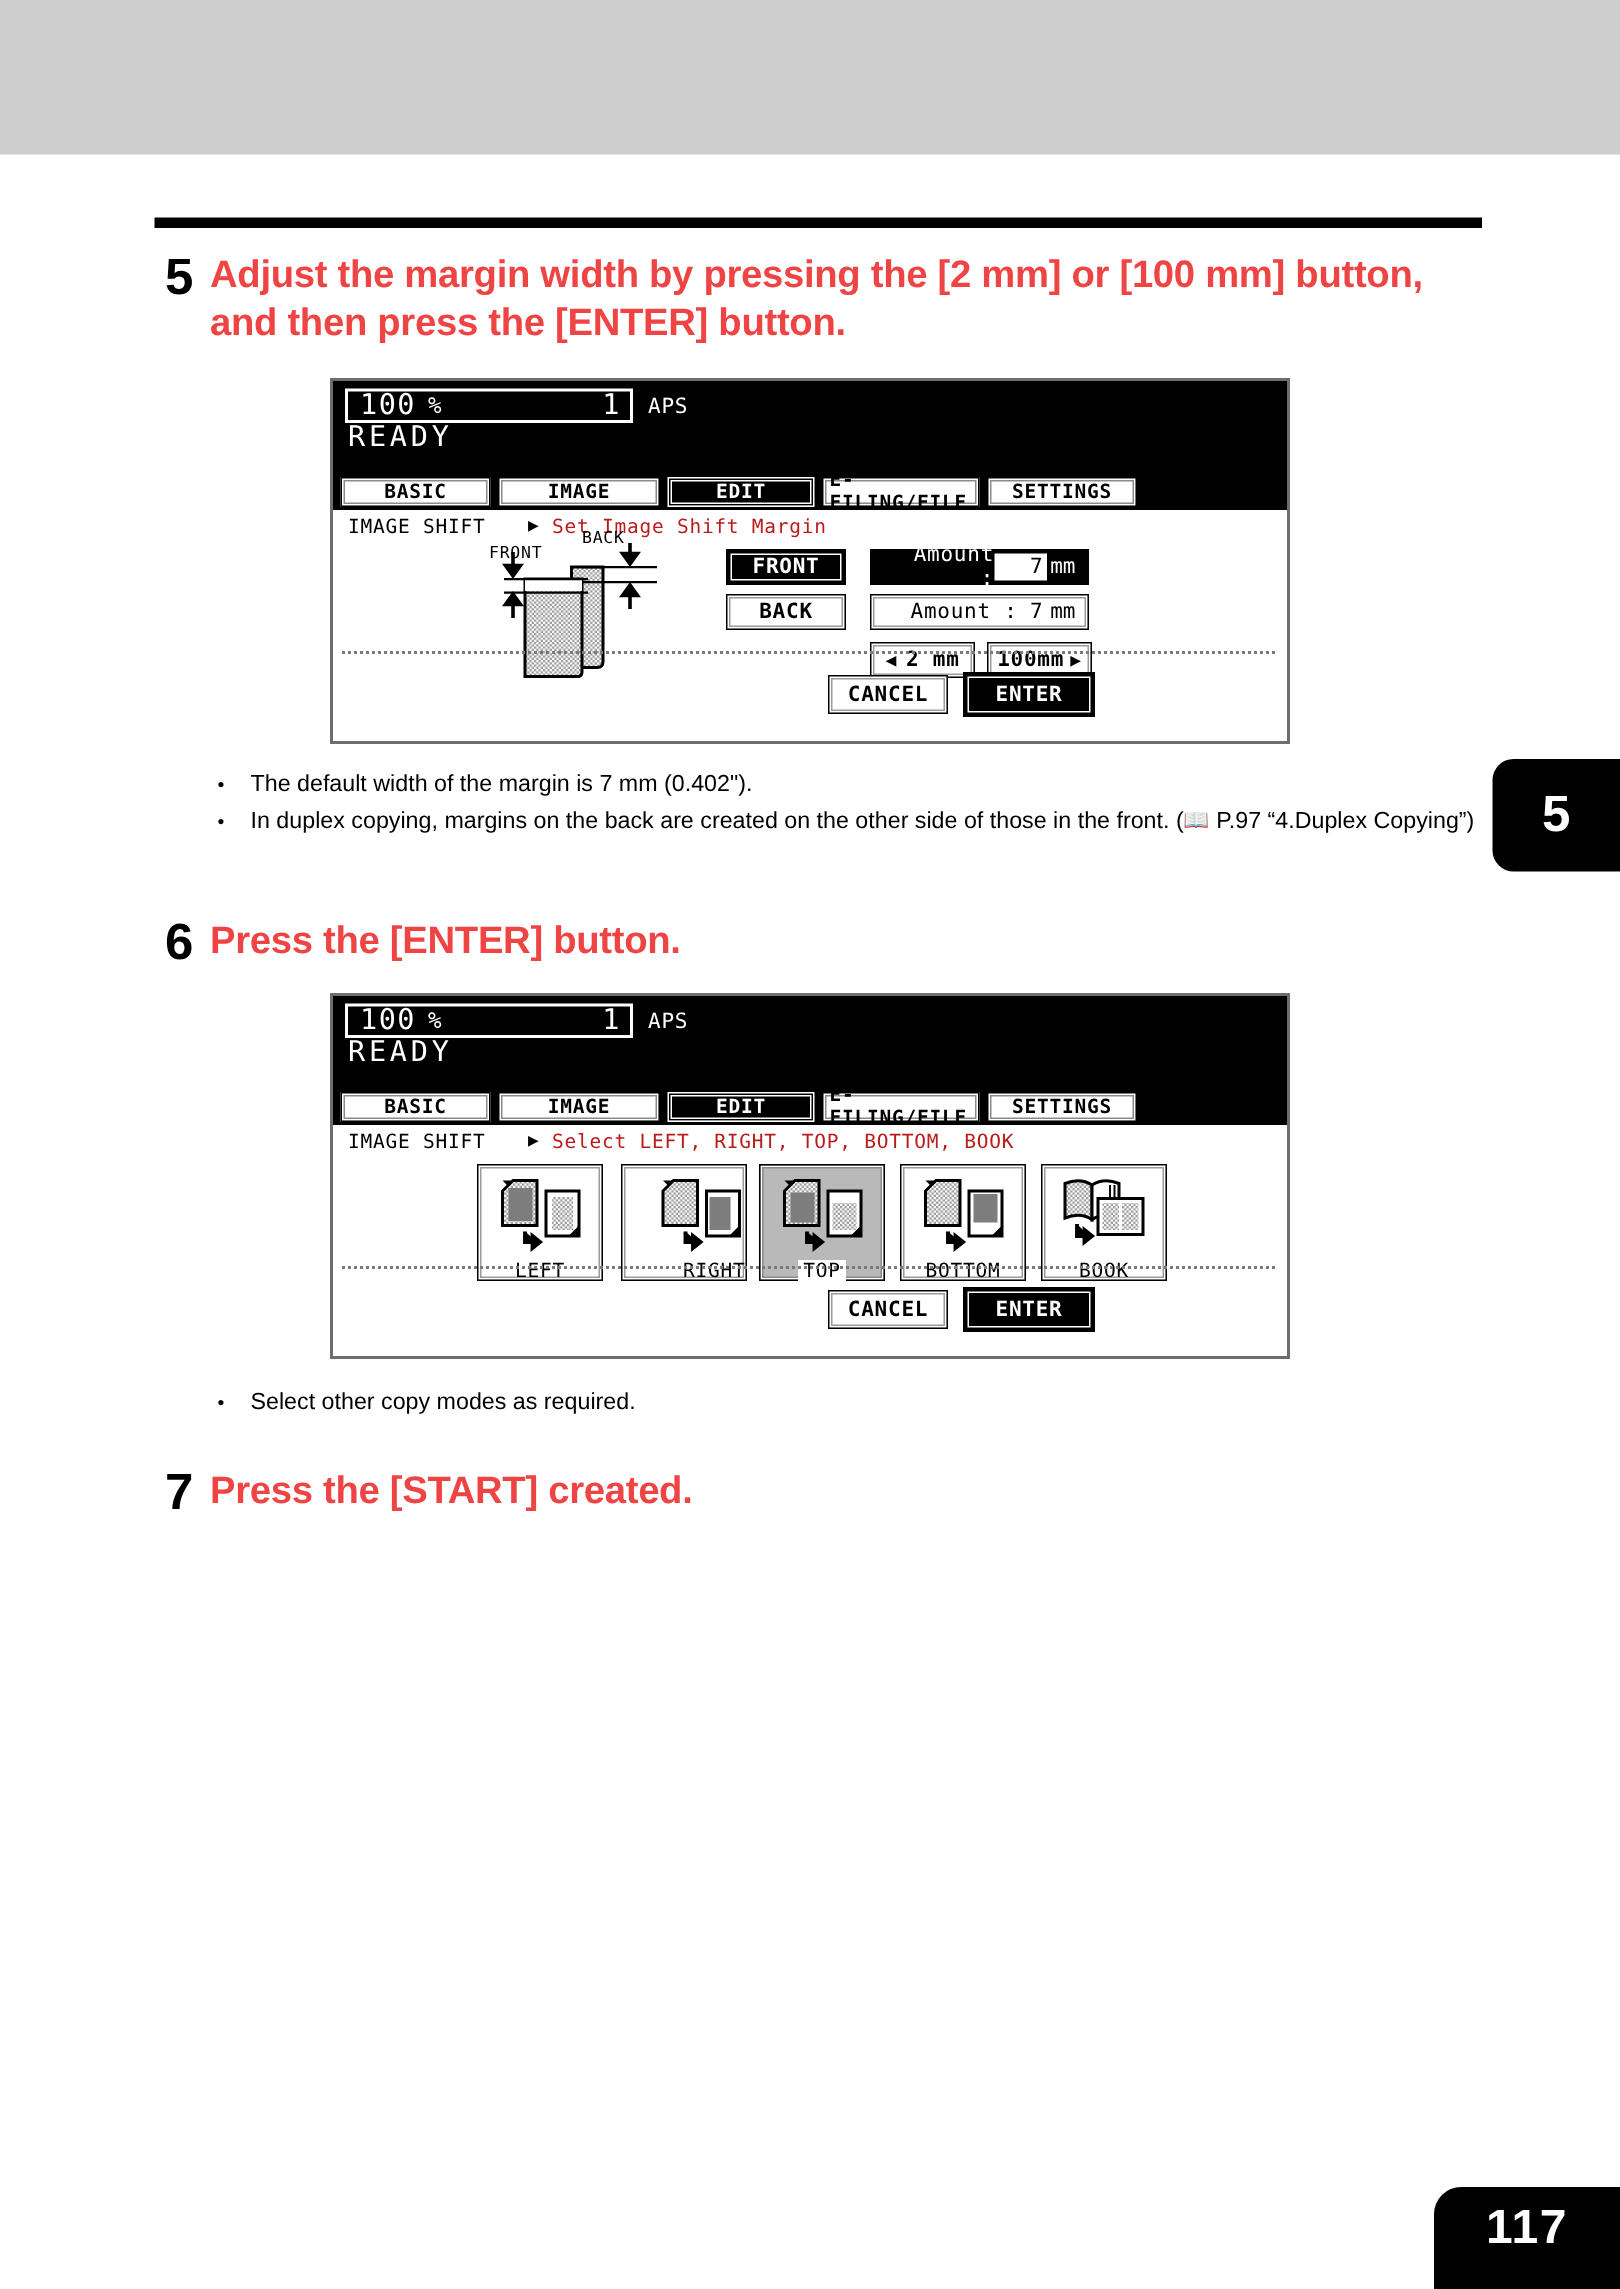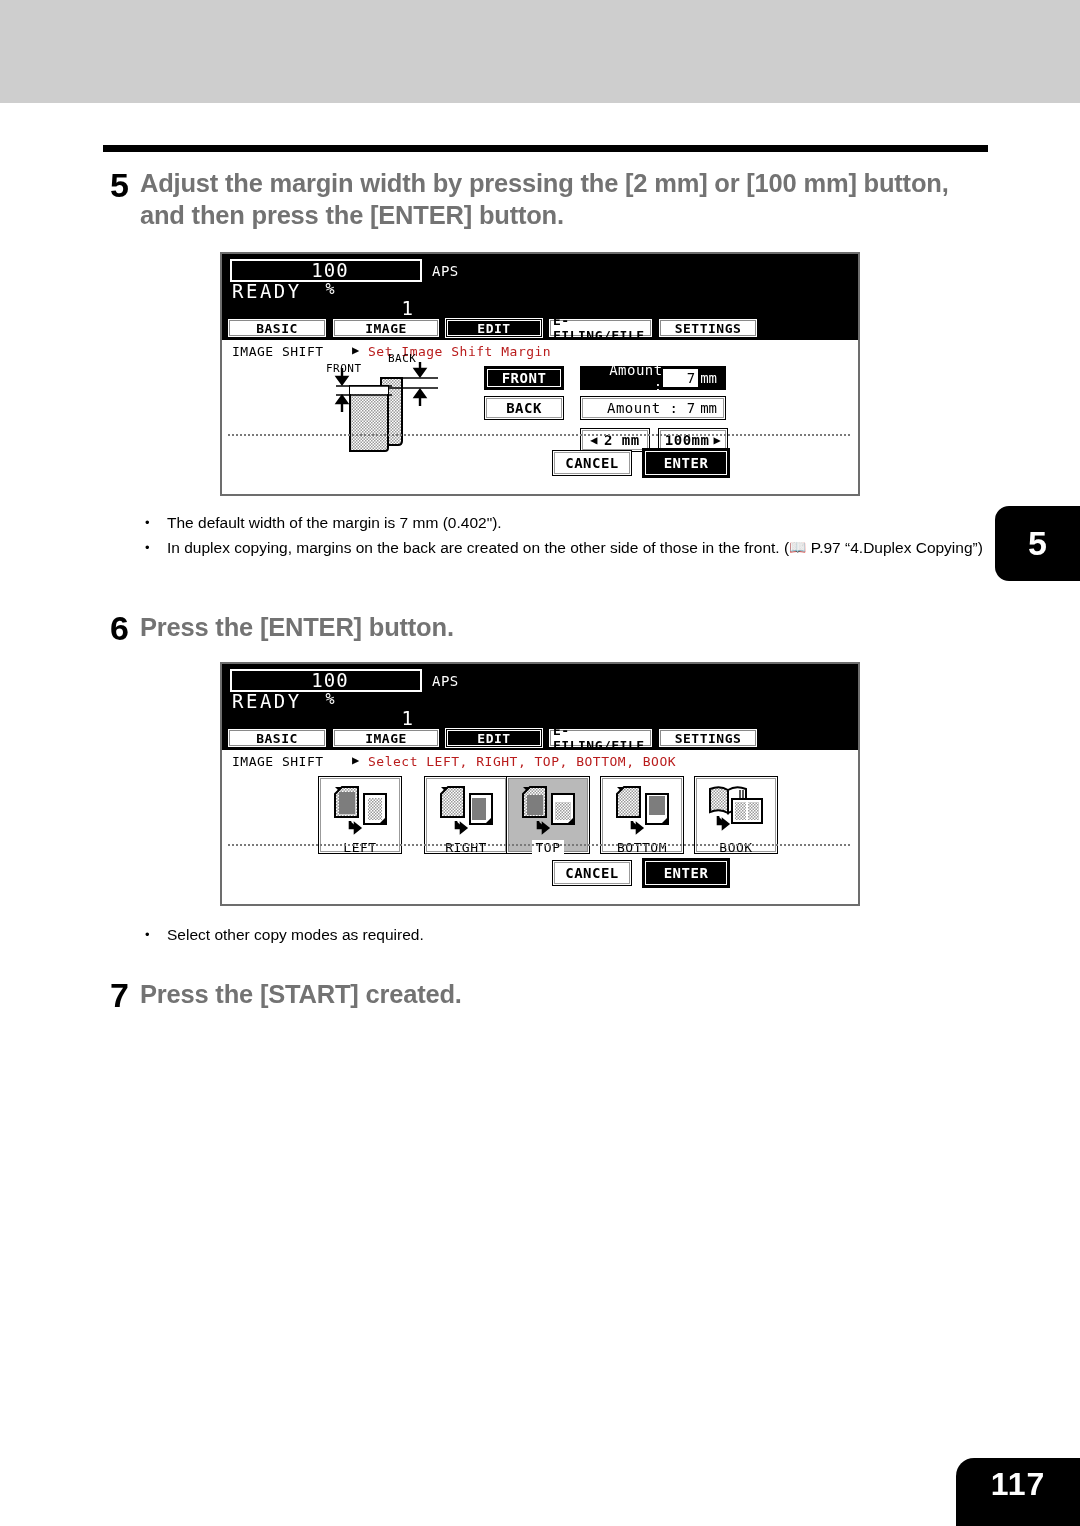--- a/index.html
+++ b/index.html
@@ -10,21 +10,21 @@
     font-family:"Liberation Sans", sans-serif;
     overflow:hidden;
   }
   .top-band{position:absolute;left:0;top:0;width:1080px;height:103px;background:#cecece;}
 
   .rule-main{position:absolute;left:103px;top:145px;width:885px;height:7px;background:#000;}
 
   
   .step{position:absolute;display:flex;align-items:flex-start;}
   .step-num{font-size:34px;font-weight:bold;line-height:30px;color:#000;width:30px;flex:0 0 30px;}
-  .step-text{font-size:25.5px;font-weight:bold;line-height:32px;color:#737373;letter-spacing:-0.2px;}
+  .step-text{font-size:25.5px;font-weight:bold;line-height:32px;color:#ef4444;letter-spacing:-0.2px;}
 
   #step5{left:110px;top:167px;width:880px;}
   #step5 .step-num{position:relative;top:3px;}
   #step6{left:110px;top:611px;width:600px;}
   #step6 .step-num{position:relative;top:2px;}
   #step7{left:110px;top:978px;width:600px;}
   #step7 .step-num{position:relative;top:2px;}
 
   
   .notes{position:absolute;font-size:15.5px;line-height:25px;color:#000;}
@@ -36,21 +36,21 @@
   .bookglyph{display:inline-block;font-size:14px;position:relative;top:-1px;letter-spacing:0;}
 
   
   .lcd{position:absolute;background:#ffffff;border:2px solid #6d6d6d;
        font-family:"DejaVu Sans Mono","Liberation Mono",monospace;}
   #lcd1{left:220px;top:252px;width:636px;height:240px;}
   #lcd2{left:220px;top:662px;width:636px;height:240px;}
 
   .lcd-head{position:relative;background:#000;height:68px;width:100%;}
   .ratio-box{position:absolute;left:8px;top:5px;width:192px;height:23px;border:2px solid #ffffff;
-             box-sizing:border-box;display:flex;align-items:center;color:#ffffff;flex-direction:column;}
+             box-sizing:border-box;display:flex;align-items:center;color:#ffffff;}
   .ratio-val{font-size:19px;margin-left:8px;letter-spacing:1px;line-height:19px;}
   .ratio-pct{font-size:15px;margin-left:8px;line-height:19px;}
   .ratio-copies{margin-left:auto;margin-right:7px;font-size:19px;line-height:19px;}
   .aps{position:absolute;left:210px;top:9px;color:#fff;font-size:14px;letter-spacing:0.5px;}
   .ready{position:absolute;left:10px;top:26px;color:#fff;font-size:19px;letter-spacing:2.5px;}
 
   .tabrow{position:absolute;left:0;top:62px;width:100%;height:24px;background:#000;display:flex;align-items:center;padding-left:5px;box-sizing:border-box;}
   .tab{height:20px;margin-right:5px;display:flex;align-items:center;justify-content:center;
        font-size:13px;font-weight:bold;letter-spacing:0.5px;
        border:1px solid #000;background:#fff;color:#000;
@@ -265,21 +265,21 @@
           <rect x="9" y="9" width="16" height="22" fill="#7d7d7d"></rect>
           <path d="M34,11 L56,11 L56,41 L34,41 Z" fill="#fff" stroke="#000" stroke-width="2"></path>
           <rect x="38" y="15" width="14" height="22" fill="url(#d2)"></rect>
           <path d="M56,41 L49,41 L56,34 Z" fill="#000"></path>
           <path d="M20,38 L20,45 L28,45 M25,41 L30,45 L25,49 Z" stroke="#000" stroke-width="2.6" fill="#000"></path>
         </svg>
       </span>
       <span class="ml">LEFT</span>
     </div>
 
-    <div class="modebtn" style="left:202px;top:26px;">
+    <div class="modebtn" style="left:192px;top:26px;align-items:flex-end;">
       <span class="mi">
         <svg width="60" height="52" viewBox="0 0 60 52">
           <path d="M5,4 L12,4 L12,11 Z" fill="#000"></path>
           <path d="M12,4 L28,4 L28,34 L5,34 L5,11 Z" fill="url(#d2)" stroke="#000" stroke-width="2"></path>
           <path d="M34,11 L56,11 L56,41 L34,41 Z" fill="#fff" stroke="#000" stroke-width="2"></path>
           <rect x="36" y="15" width="14" height="22" fill="#7d7d7d"></rect>
           <path d="M56,41 L49,41 L56,34 Z" fill="#000"></path>
           <path d="M20,38 L20,45 L28,45 M25,41 L30,45 L25,49 Z" stroke="#000" stroke-width="2.6" fill="#000"></path>
         </svg>
       </span>

